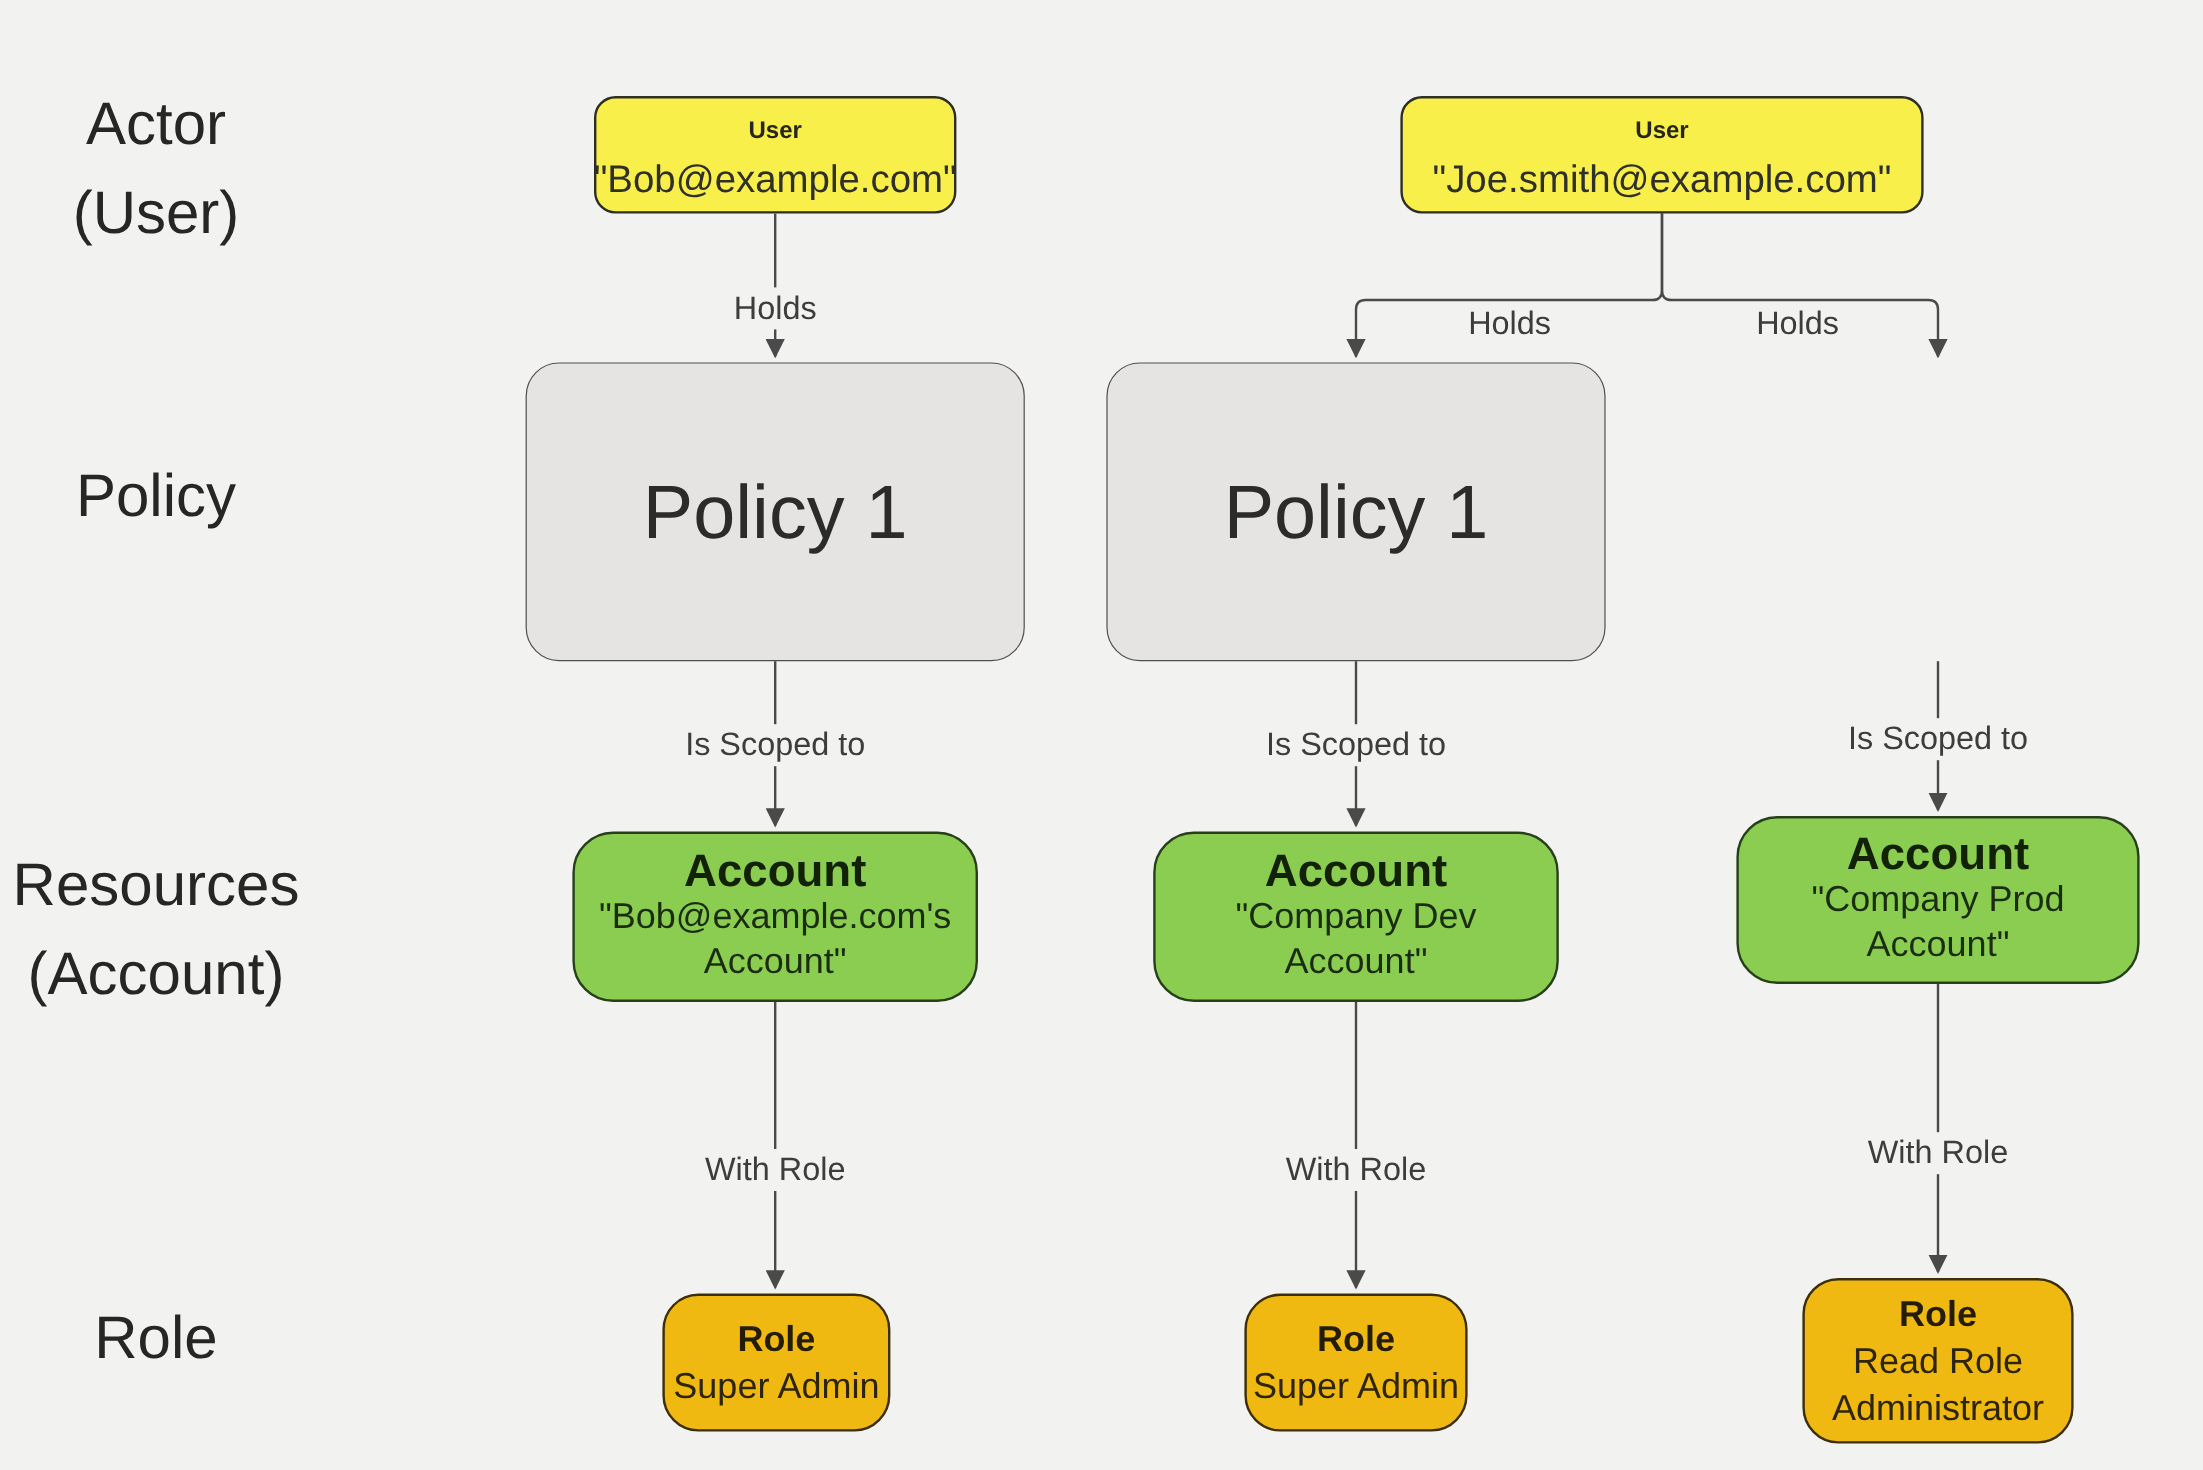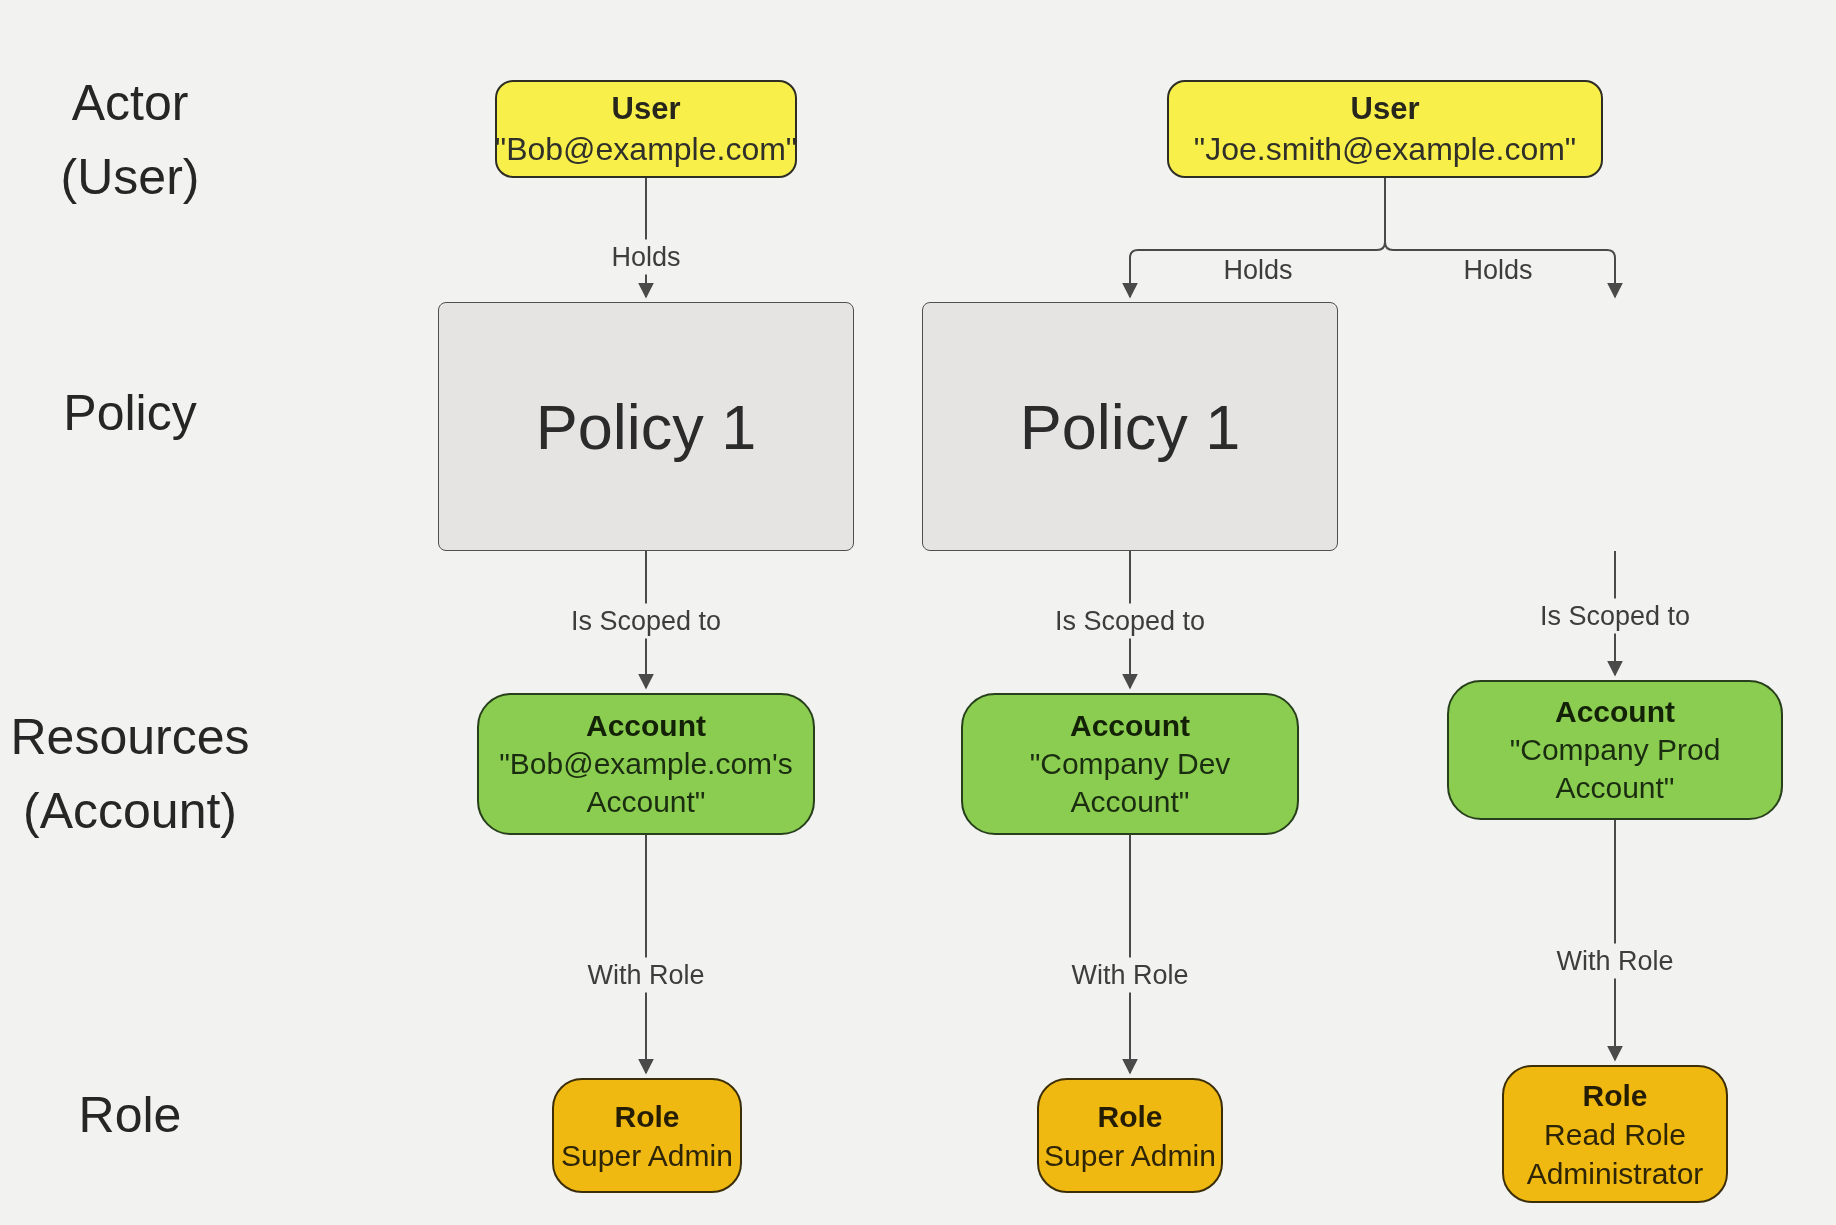--- a/index.html
+++ b/index.html
@@ -18,28 +18,28 @@
   
   .edge-label{position:absolute;transform:translate(-50%,-50%);background:var(--bg);
     color:#3d3d3d;font-size:27px;line-height:31px;padding:2px 10px;white-space:nowrap;z-index:2;margin-top:20px;}
 
   
   .node{position:absolute;box-sizing:border-box;display:flex;flex-direction:column;
     align-items:center;justify-content:center;text-align:center;z-index:3;}
   .node .title{font-weight:bold;}
 
   .user-node{background:var(--user_fill);border:2px solid #2e2e24;border-radius:18px;color:#30302a;}
-  .user-node .title{font-size:31px;line-height:40px;color:#26261c;}
+  .user-node .title{font-size:20px;line-height:40px;color:#26261c;}
   .user-node .value{font-size:32px;line-height:40px;}
 
-  .policy-node{background:var(--policy_fill);border:1.5px solid #4f4f4f;border-radius:8px;
+  .policy-node{background:var(--policy_fill);border:1.5px solid #4f4f4f;border-radius:28px;
     color:#2b2b2b;font-size:63px;justify-content:center;}
 
   .account-node{background:var(--account_fill);border:2px solid #27401b;border-radius:34px;color:#1b2d10;}
-  .account-node .title{font-size:30px;line-height:38px;color:#132207;}
+  .account-node .title{font-size:38px;line-height:38px;color:#132207;}
   .account-node .value{font-size:30px;line-height:38px;}
 
   .role-node{background:var(--role_fill);border:2px solid #3b2e08;border-radius:30px;color:#2e2506;}
   .role-node .title{font-size:30px;line-height:39px;color:#241d04;}
   .role-node .value{font-size:30px;line-height:39px;}
 </style>
 </head>
 <body>
 
 <div class="canvas">

